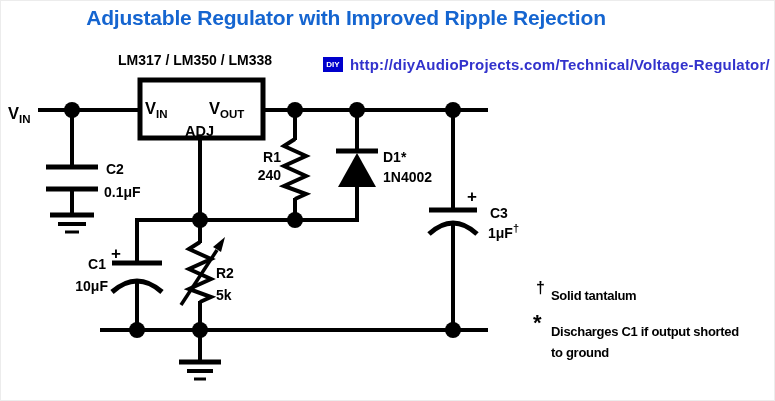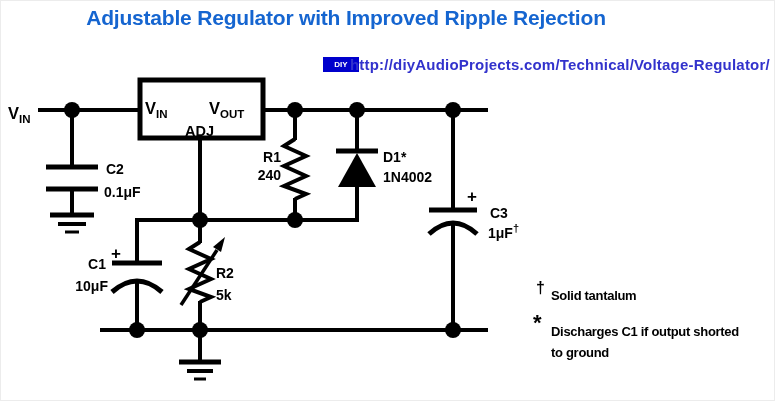--- a/index.html
+++ b/index.html
@@ -2,32 +2,33 @@
 <html><head>
 <meta charset="utf-8">
 <style>
   html,body{margin:0;padding:0;background:#fff;}
   #page{position:relative;width:775px;height:401px;background:#ffffff;
         box-shadow:inset 0 0 0 1px #ececec;overflow:hidden;
         font-family:"Liberation Sans",sans-serif;}
   #title{position:absolute;top:6px;left:0;width:692px;text-align:center;
          font-size:21px;font-weight:bold;color:#1565d0;letter-spacing:-0.2px;}
   #chip-label{position:absolute;left:118px;top:52px;font-size:14px;font-weight:bold;color:#000;}
-  #diy-badge{position:absolute;left:323px;top:57px;width:36px;height:15px;background:#0000cc;
+  #diy-badge{position:absolute;left:323px;top:57px;width:20px;height:15px;background:#0000cc;
              color:#ffffff;font-size:8px;font-weight:bold;text-align:center;line-height:15px;}
   #url-link{position:absolute;left:350px;top:56px;font-size:15px;color:#3232cc;letter-spacing:0.2px;font-weight:bold;}
   svg{position:absolute;left:0;top:0;}
   svg text{font-family:"Liberation Sans",sans-serif;font-weight:bold;fill:#000;}
 </style>
 </head>
 <body>
 
 <div id="page">
 
   <div id="title">Adjustable Regulator with Improved Ripple Rejection</div>
+  <div id="chip-label">LM317 / LM350 / LM338</div>
   <div id="diy-badge">DIY</div>
   <div id="url-link">http://diyAudioProjects.com/Technical/Voltage-Regulator/</div>
 
   <svg width="775" height="401" viewBox="0 0 775 401">
 
     <g stroke="#000" stroke-width="4" fill="none">
       <path d="M38,110 H140"></path>
       <path d="M263,110 H488"></path>
       <path d="M72,110 V166"></path>
       <path d="M72,190 V214"></path>

